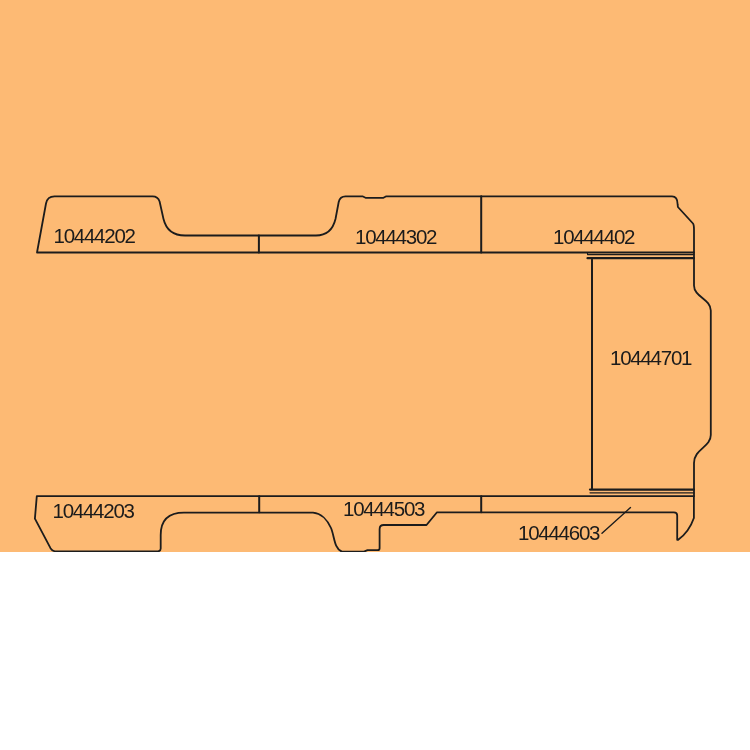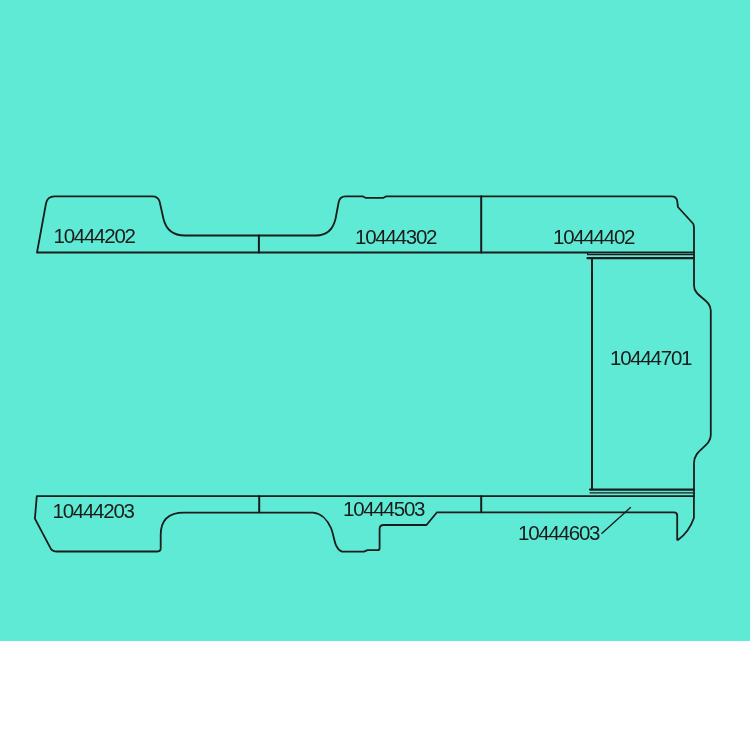--- a/index.html
+++ b/index.html
@@ -1,16 +1,16 @@
 <!DOCTYPE html>
 <html><head>
 <meta charset="utf-8">
 <style>
   html,body{margin:0;padding:0;background:#ffffff;}
-  .stage{position:relative;width:750px;height:641px;background:#5eead4;overflow:hidden;}
+  .stage{position:relative;width:750px;height:552px;background:#fdba74;overflow:hidden;}
   svg{position:absolute;left:0;top:0;}
   text{font-family:"Liberation Sans", sans-serif;font-size:20.5px;letter-spacing:-1.25px;fill:#1b1b1b;}
 </style>
 </head>
 <body>
 <div class="stage">
 <svg width="750" height="750" viewBox="0 0 750 750" fill="none" stroke="#1c1c1c" stroke-width="1.8" stroke-linejoin="round" stroke-linecap="round">
 
   <path d="M 37 252.5
            L 46 203.5

